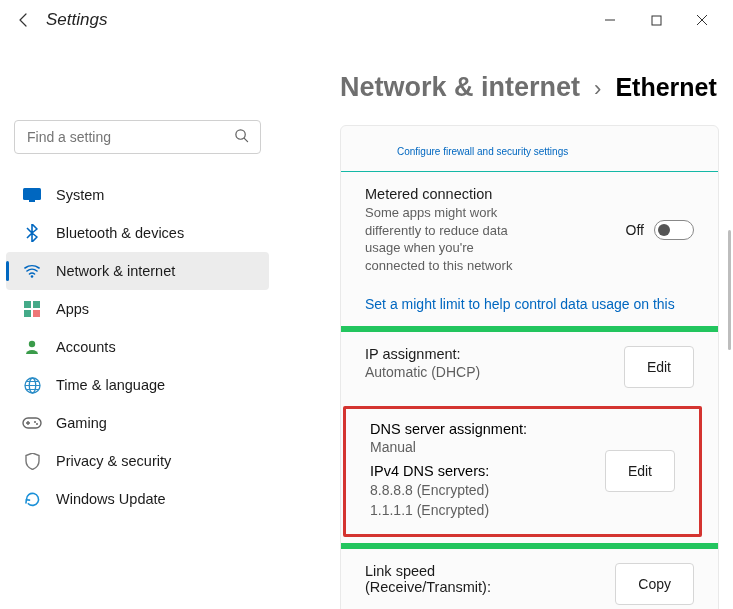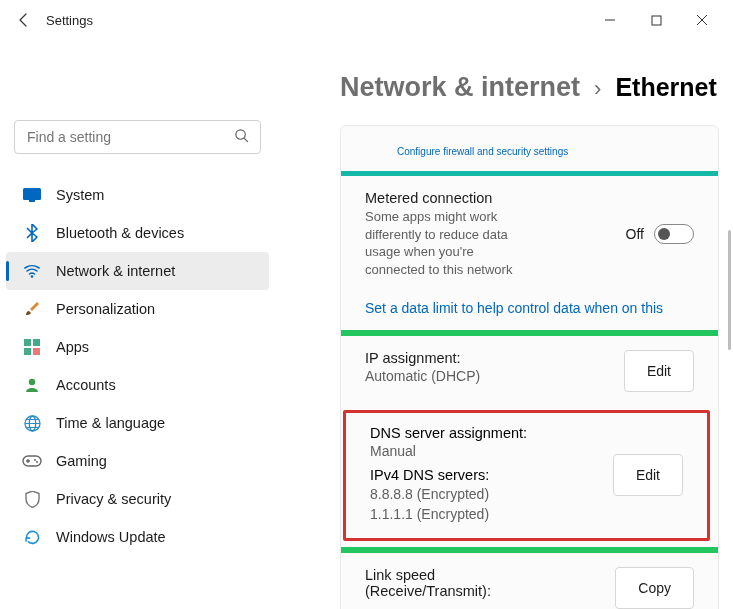--- a/index.html
+++ b/index.html
@@ -1,20 +1,20 @@
 <!DOCTYPE html>
 <html><head>
 <meta charset="utf-8">
 <style>
   * { box-sizing: border-box; margin: 0; padding: 0; font-family: "Segoe UI", -apple-system, sans-serif; }
   body { width: 733px; height: 609px; background: #fff; overflow: hidden; position: relative; font-size: 14px; color: #000; }
 
   .titlebar { display: flex; align-items: center; height: 40px; padding: 0 8px; }
   .back-btn { width: 32px; height: 32px; display: flex; align-items: center; justify-content: center; background: transparent; border: none; cursor: pointer; color: #333; }
-  .title { font-size: 13px; margin-left: 6px; color: #222; }
+  .title { font-size: 17px; margin-left: 6px; color: #222; font-style: italic; }
   .win-controls { margin-left: auto; display: flex; gap: 0; }
   .win-btn { width: 46px; height: 32px; display: flex; align-items: center; justify-content: center; background: transparent; border: none; cursor: pointer; color: #333; }
 
   .sidebar { position: absolute; left: 0; top: 120px; width: 275px; }
   .search-wrap { margin: 0 14px 22px 14px; }
   .search { width: 100%; height: 34px; border: 1px solid #d0d0d0; border-radius: 4px; padding: 0 34px 0 12px; font-size: 14px; outline: none; background: #fff; position: relative; }
   .search-box { position: relative; }
   .search-icon { position: absolute; right: 12px; top: 50%; transform: translateY(-50%); color: #606060; }
 
   .nav { list-style: none; }
@@ -41,21 +41,21 @@
   .sec-ctrl { display: flex; align-items: center; gap: 10px; align-self: center; }
 
   .toggle { width: 40px; height: 20px; border-radius: 10px; border: 1px solid #888; background: #fff; position: relative; cursor: pointer; }
   .toggle .knob { width: 12px; height: 12px; border-radius: 50%; background: #555; position: absolute; left: 3px; top: 3px; }
   .toggle-label { font-size: 14px; color: #1b1b1b; }
 
   .btn { background: #fff; border: 1px solid #d6d6d6; border-radius: 4px; padding: 12px 22px; font-size: 14px; cursor: pointer; color: #1b1b1b; }
 
   .link-blue { color: #0067c0; font-size: 14px; cursor: pointer; display: block; padding: 8px 24px 14px 24px; white-space: nowrap; overflow: hidden; }
 
-  .hl-box { border: 3px solid #d43430; border-radius: 2px; padding: 12px 24px 14px 24px; margin: 4px 8px 6px 2px; position: relative; display: flex; }
+  .hl-box { border: 3px solid #d43430; border-radius: 2px; padding: 12px 24px 14px 24px; margin: 4px 16px 6px 2px; position: relative; display: flex; }
   .hl-text { flex: 1; }
   .hl-title { font-size: 14.5px; margin-bottom: 2px; }
   .hl-val { font-size: 14px; color: #5f5f5f; margin-bottom: 8px; }
   .hl-servers { font-size: 14px; color: #5f5f5f; line-height: 1.4; }
 
   .scrollbar { position: absolute; right: 2px; top: 230px; width: 3px; height: 120px; background: #bdbdbd; border-radius: 2px; }
 </style>
 </head>
 <body>
 
@@ -120,29 +120,20 @@
           <svg width="18" height="14" viewBox="0 0 18 14">
             <path d="M2 4a12 12 0 0 1 14 0M4 7a8 8 0 0 1 10 0M6.5 10a4 4 0 0 1 5 0" stroke="#0067c0" stroke-width="1.6" fill="none" stroke-linecap="round"></path>
             <circle cx="9" cy="12.5" r="1.3" fill="#0067c0"></circle>
           </svg>
         </span>
         <span class="nav-label">Network &amp; internet</span>
       </li>
       <li class="nav-item">
         <span class="nav-icon">
           <svg width="16" height="16" viewBox="0 0 16 16">
-            <path d="M13 1 6 8l2 2 7-7z" fill="#d78a2e"></path>
-            <path d="M5 10c-2 0-3 2-3 4 1 0 4 0 5-2z" fill="#7a4a1a"></path>
-          </svg>
-        </span>
-        <span class="nav-label">Personalization</span>
-      </li>
-      <li class="nav-item">
-        <span class="nav-icon">
-          <svg width="16" height="16" viewBox="0 0 16 16">
             <rect x="0" y="0" width="7" height="7" fill="#4a8"></rect>
             <rect x="9" y="0" width="7" height="7" fill="#4a8"></rect>
             <rect x="0" y="9" width="7" height="7" fill="#4a8"></rect>
             <rect x="9" y="9" width="7" height="7" fill="#e77"></rect>
           </svg>
         </span>
         <span class="nav-label">Apps</span>
       </li>
       <li class="nav-item">
         <span class="nav-icon">
@@ -199,34 +190,34 @@
   <div class="breadcrumb">
     <span class="crumb-parent">Network &amp; internet</span>
     <span class="crumb-sep">›</span>
     <span class="crumb-current">Ethernet</span>
   </div>
 
   <div class="panel">
 
     <a class="panel-link">Configure firewall and security settings</a>
 
-    <div class="section" style="border-top:5px solid #14b8a6;">
+    <div class="section" style="border-top:1px solid #14b8a6;">
       <div class="sec-text">
         <div class="sec-title">Metered connection</div>
         <div class="sec-desc">Some apps might work differently to reduce data usage when you're connected to this network</div>
       </div>
       <div class="sec-ctrl">
         <span class="toggle-label">Off</span>
         <div class="toggle">
           <div class="knob"></div>
         </div>
       </div>
     </div>
 
-    <a class="link-blue">Set a data limit to help control data when on this</a>
+    <a class="link-blue">Set a might limit to help control data usage on this</a>
 
     <div class="section">
       <div class="sec-text">
         <div class="sec-title">IP assignment:</div>
         <div class="sec-val">Automatic (DHCP)</div>
       </div>
       <div class="sec-ctrl">
         <button class="btn">Edit</button>
       </div>
     </div>

